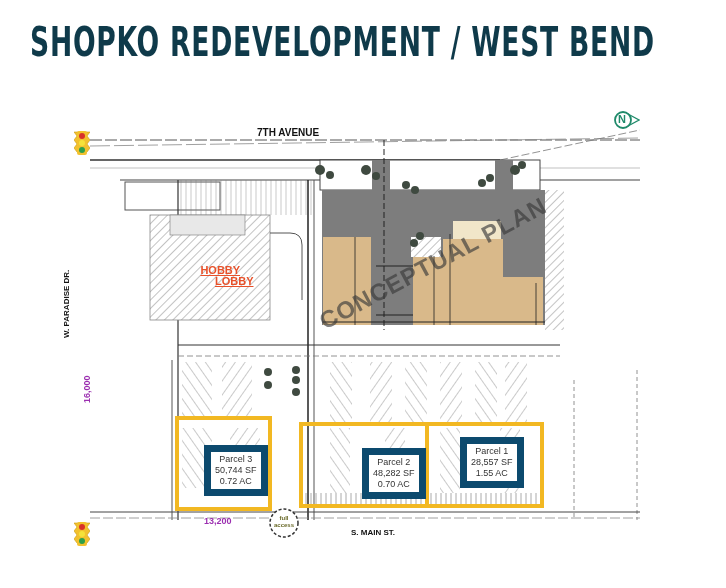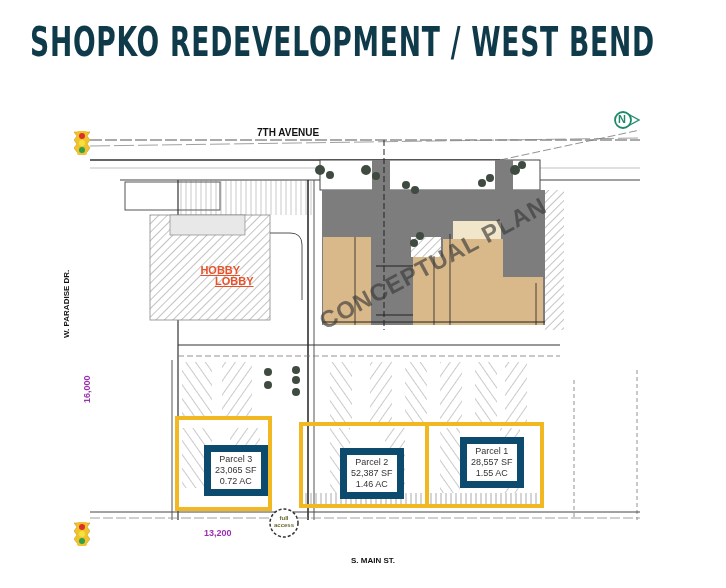--- a/index.html
+++ b/index.html
@@ -136,44 +136,44 @@
   <rect x="301" y="424" width="126" height="82" fill="none" stroke="#f2b822" stroke-width="4"></rect>
   <rect x="427" y="424" width="115" height="82" fill="none" stroke="#f2b822" stroke-width="4"></rect>
 
   <circle cx="284" cy="523" r="14" fill="#ffffff" stroke="#333" stroke-width="1.5" stroke-dasharray="3,2"></circle>
 
   <text x="325" y="330" transform="rotate(-28 325 330)" font-family="Liberation Sans, sans-serif" font-weight="bold" font-size="24" fill="#3b3b3b" fill-opacity="0.65" letter-spacing="1">CONCEPTUAL PLAN</text>
 </svg>
 
 <div class="lbl" style="left:257px;top:127px;font-size:10px;">7TH AVENUE</div>
 <div class="lbl" style="left:62px;top:338px;font-size:8px;transform:rotate(-90deg);transform-origin:left top;">W. PARADISE DR.</div>
-<div class="lbl" style="left:351px;top:528px;font-size:8px;margin-top:28px;">S. MAIN ST.</div>
+<div class="lbl" style="left:351px;top:528px;font-size:8px;">S. MAIN ST.</div>
 
 <div class="count" style="left:82px;top:403px;transform:rotate(-90deg);transform-origin:left top;">16,000</div>
-<div class="count" style="left:204px;top:528px;">13,200</div>
+<div class="count" style="left:204px;top:516px;">13,200</div>
 
 <div style="position:absolute;left:187px;top:265px;color:#e8512a;font-weight:bold;font-size:11px;line-height:11px;text-align:center;text-decoration:underline;">
   <div>HOBBY</div>
   <div style="margin-left:4px;padding-left:24px;">LOBBY</div>
 </div>
 
 <div style="position:absolute;left:271px;top:515px;width:26px;text-align:center;font-size:6px;font-weight:bold;color:#6a6a2a;line-height:7px;">
   <div>full</div>
   <div>access</div>
 </div>
 
 <div class="parcel-label" style="left:204px;top:445px;">
   <div>Parcel 3</div>
-  <div>23,065 SF</div>
+  <div>50,744 SF</div>
   <div>0.72 AC</div>
 </div>
-<div class="parcel-label" style="left:340px;top:448px;">
+<div class="parcel-label" style="left:362px;top:448px;">
   <div>Parcel 2</div>
-  <div>52,387 SF</div>
-  <div>1.46 AC</div>
+  <div>48,282 SF</div>
+  <div>0.70 AC</div>
 </div>
 <div class="parcel-label" style="left:460px;top:437px;">
   <div>Parcel 1</div>
   <div>28,557 SF</div>
   <div>1.55 AC</div>
 </div>
 
 <svg class="traffic" style="left:74px;top:130px;" viewBox="0 0 16 28">
   <polygon points="0,2 16,2 13,6 16,10 13,14 16,18 13,22 3,22 0,18 3,14 0,10 3,6" fill="#f2c12e" stroke="#c99a10" stroke-width="0.6"></polygon>
   <rect x="3" y="1" width="10" height="24" rx="2" fill="#f2c12e"></rect>

